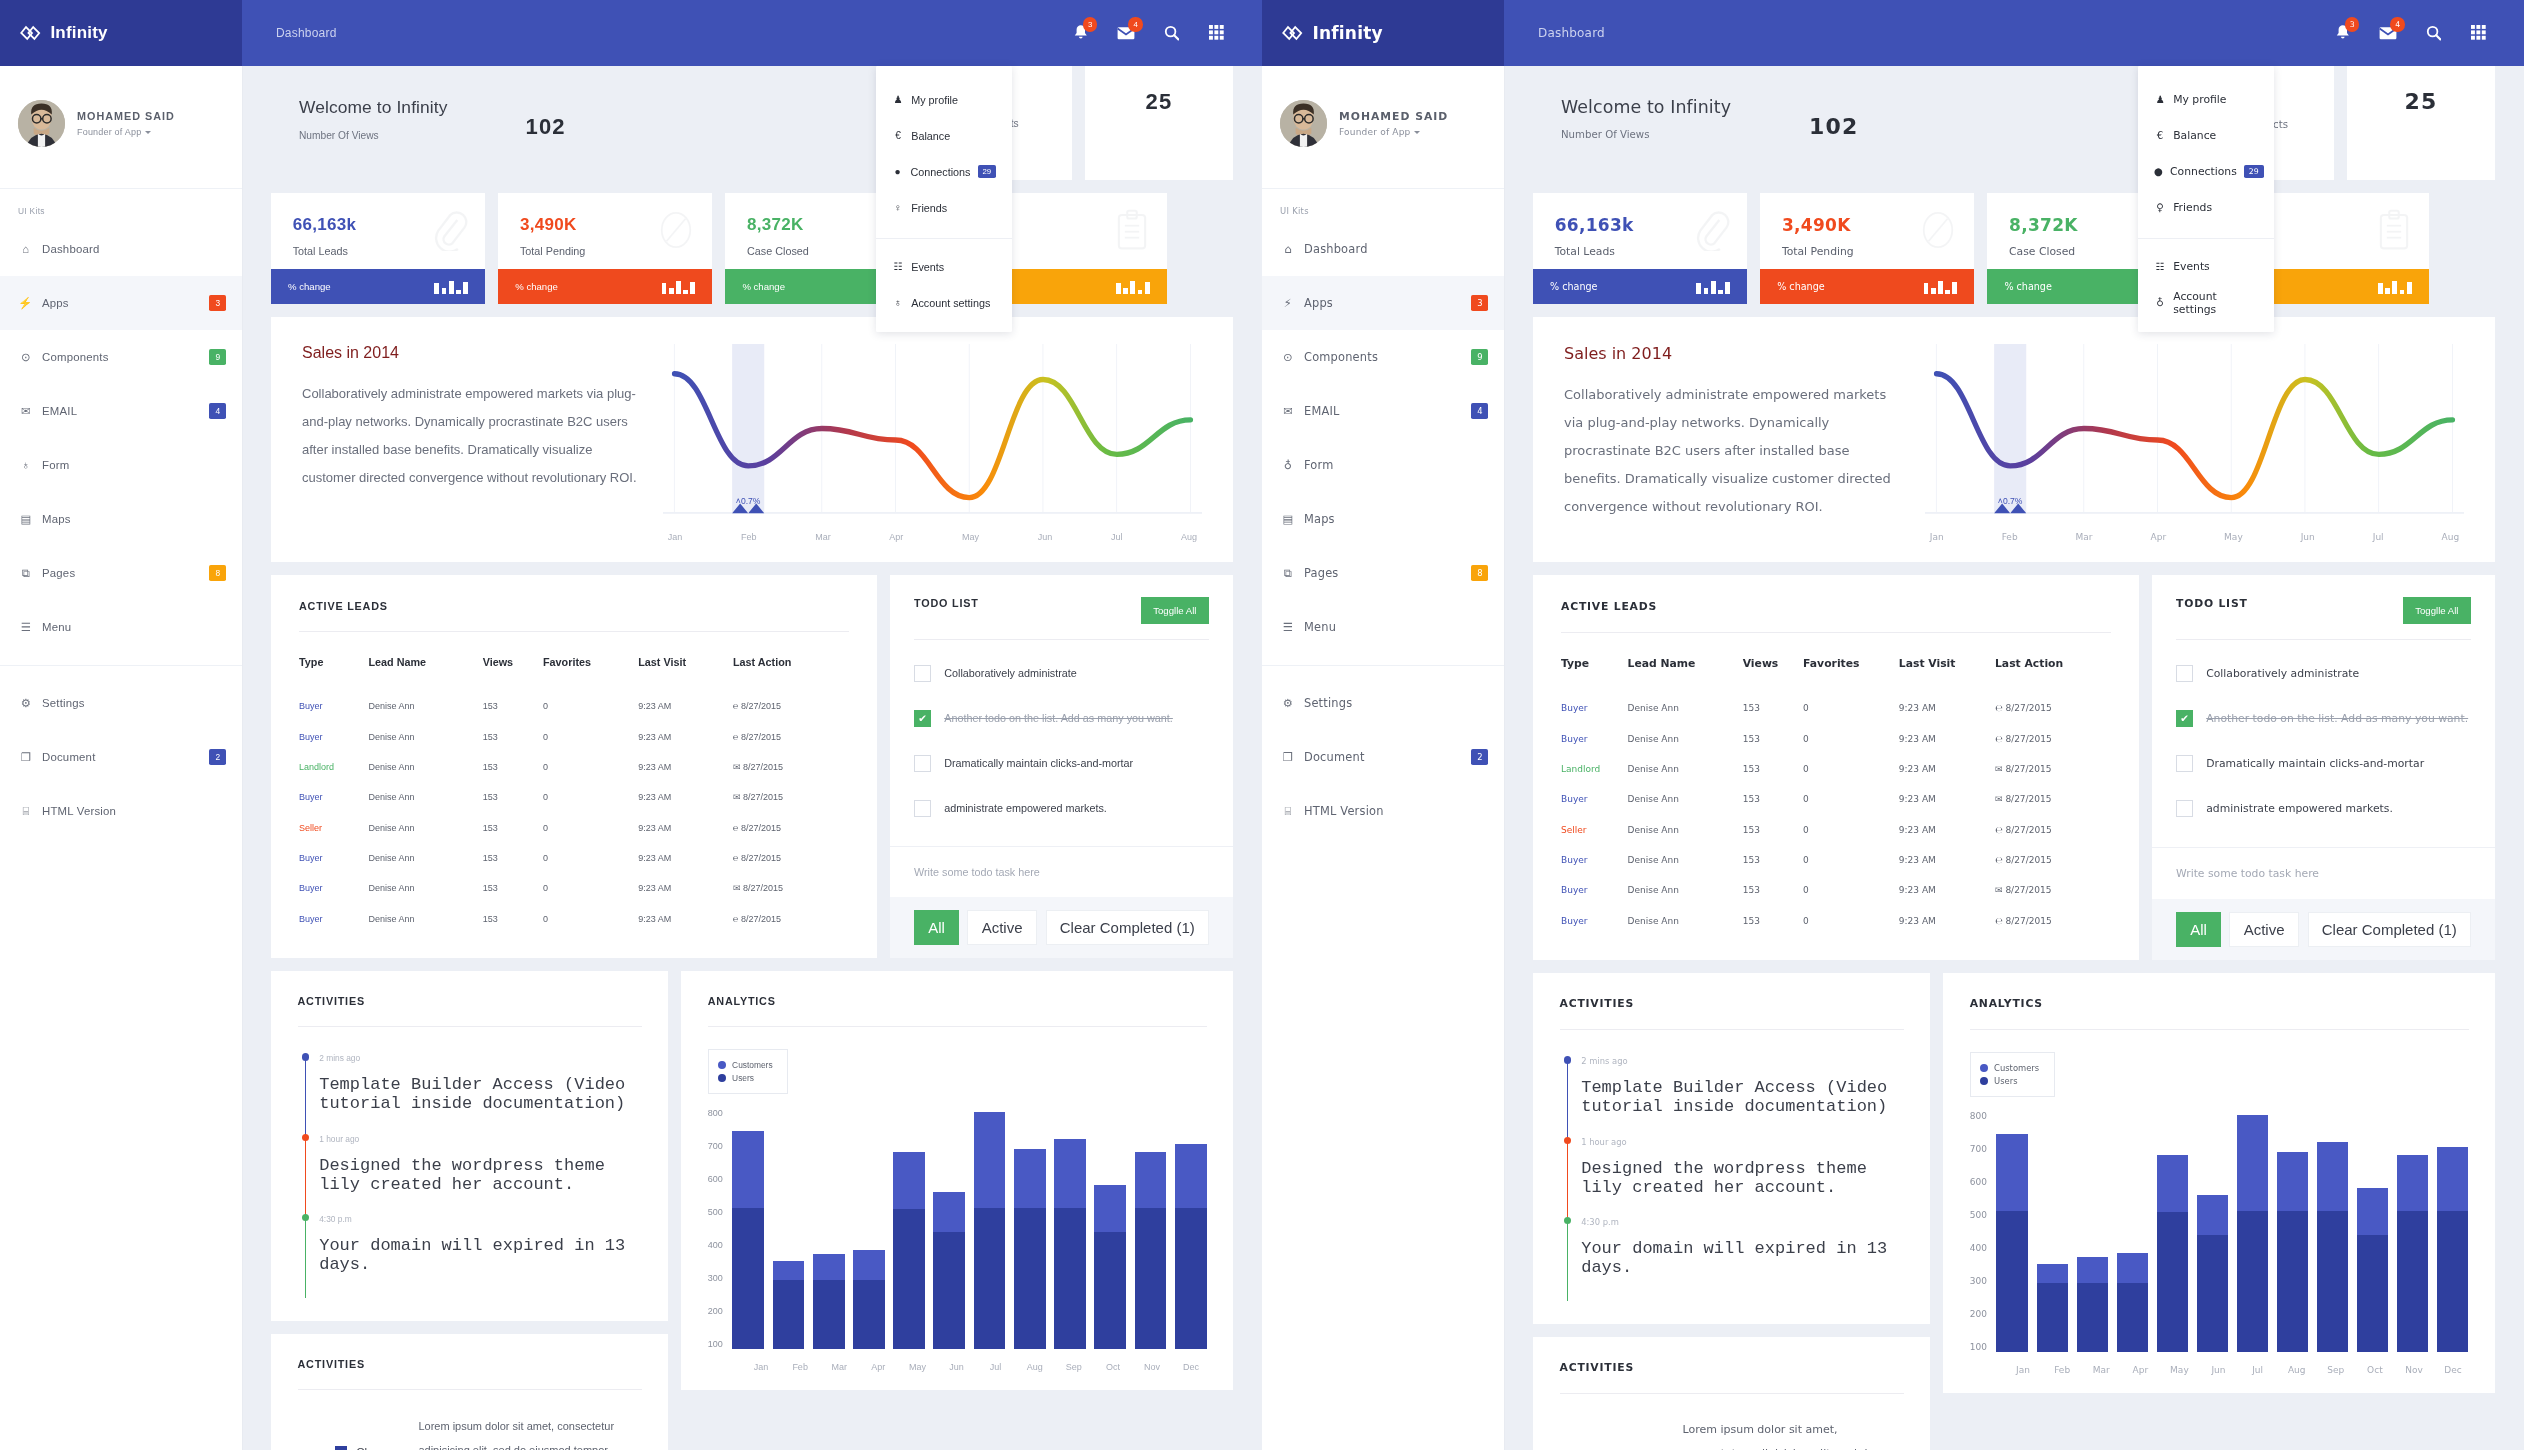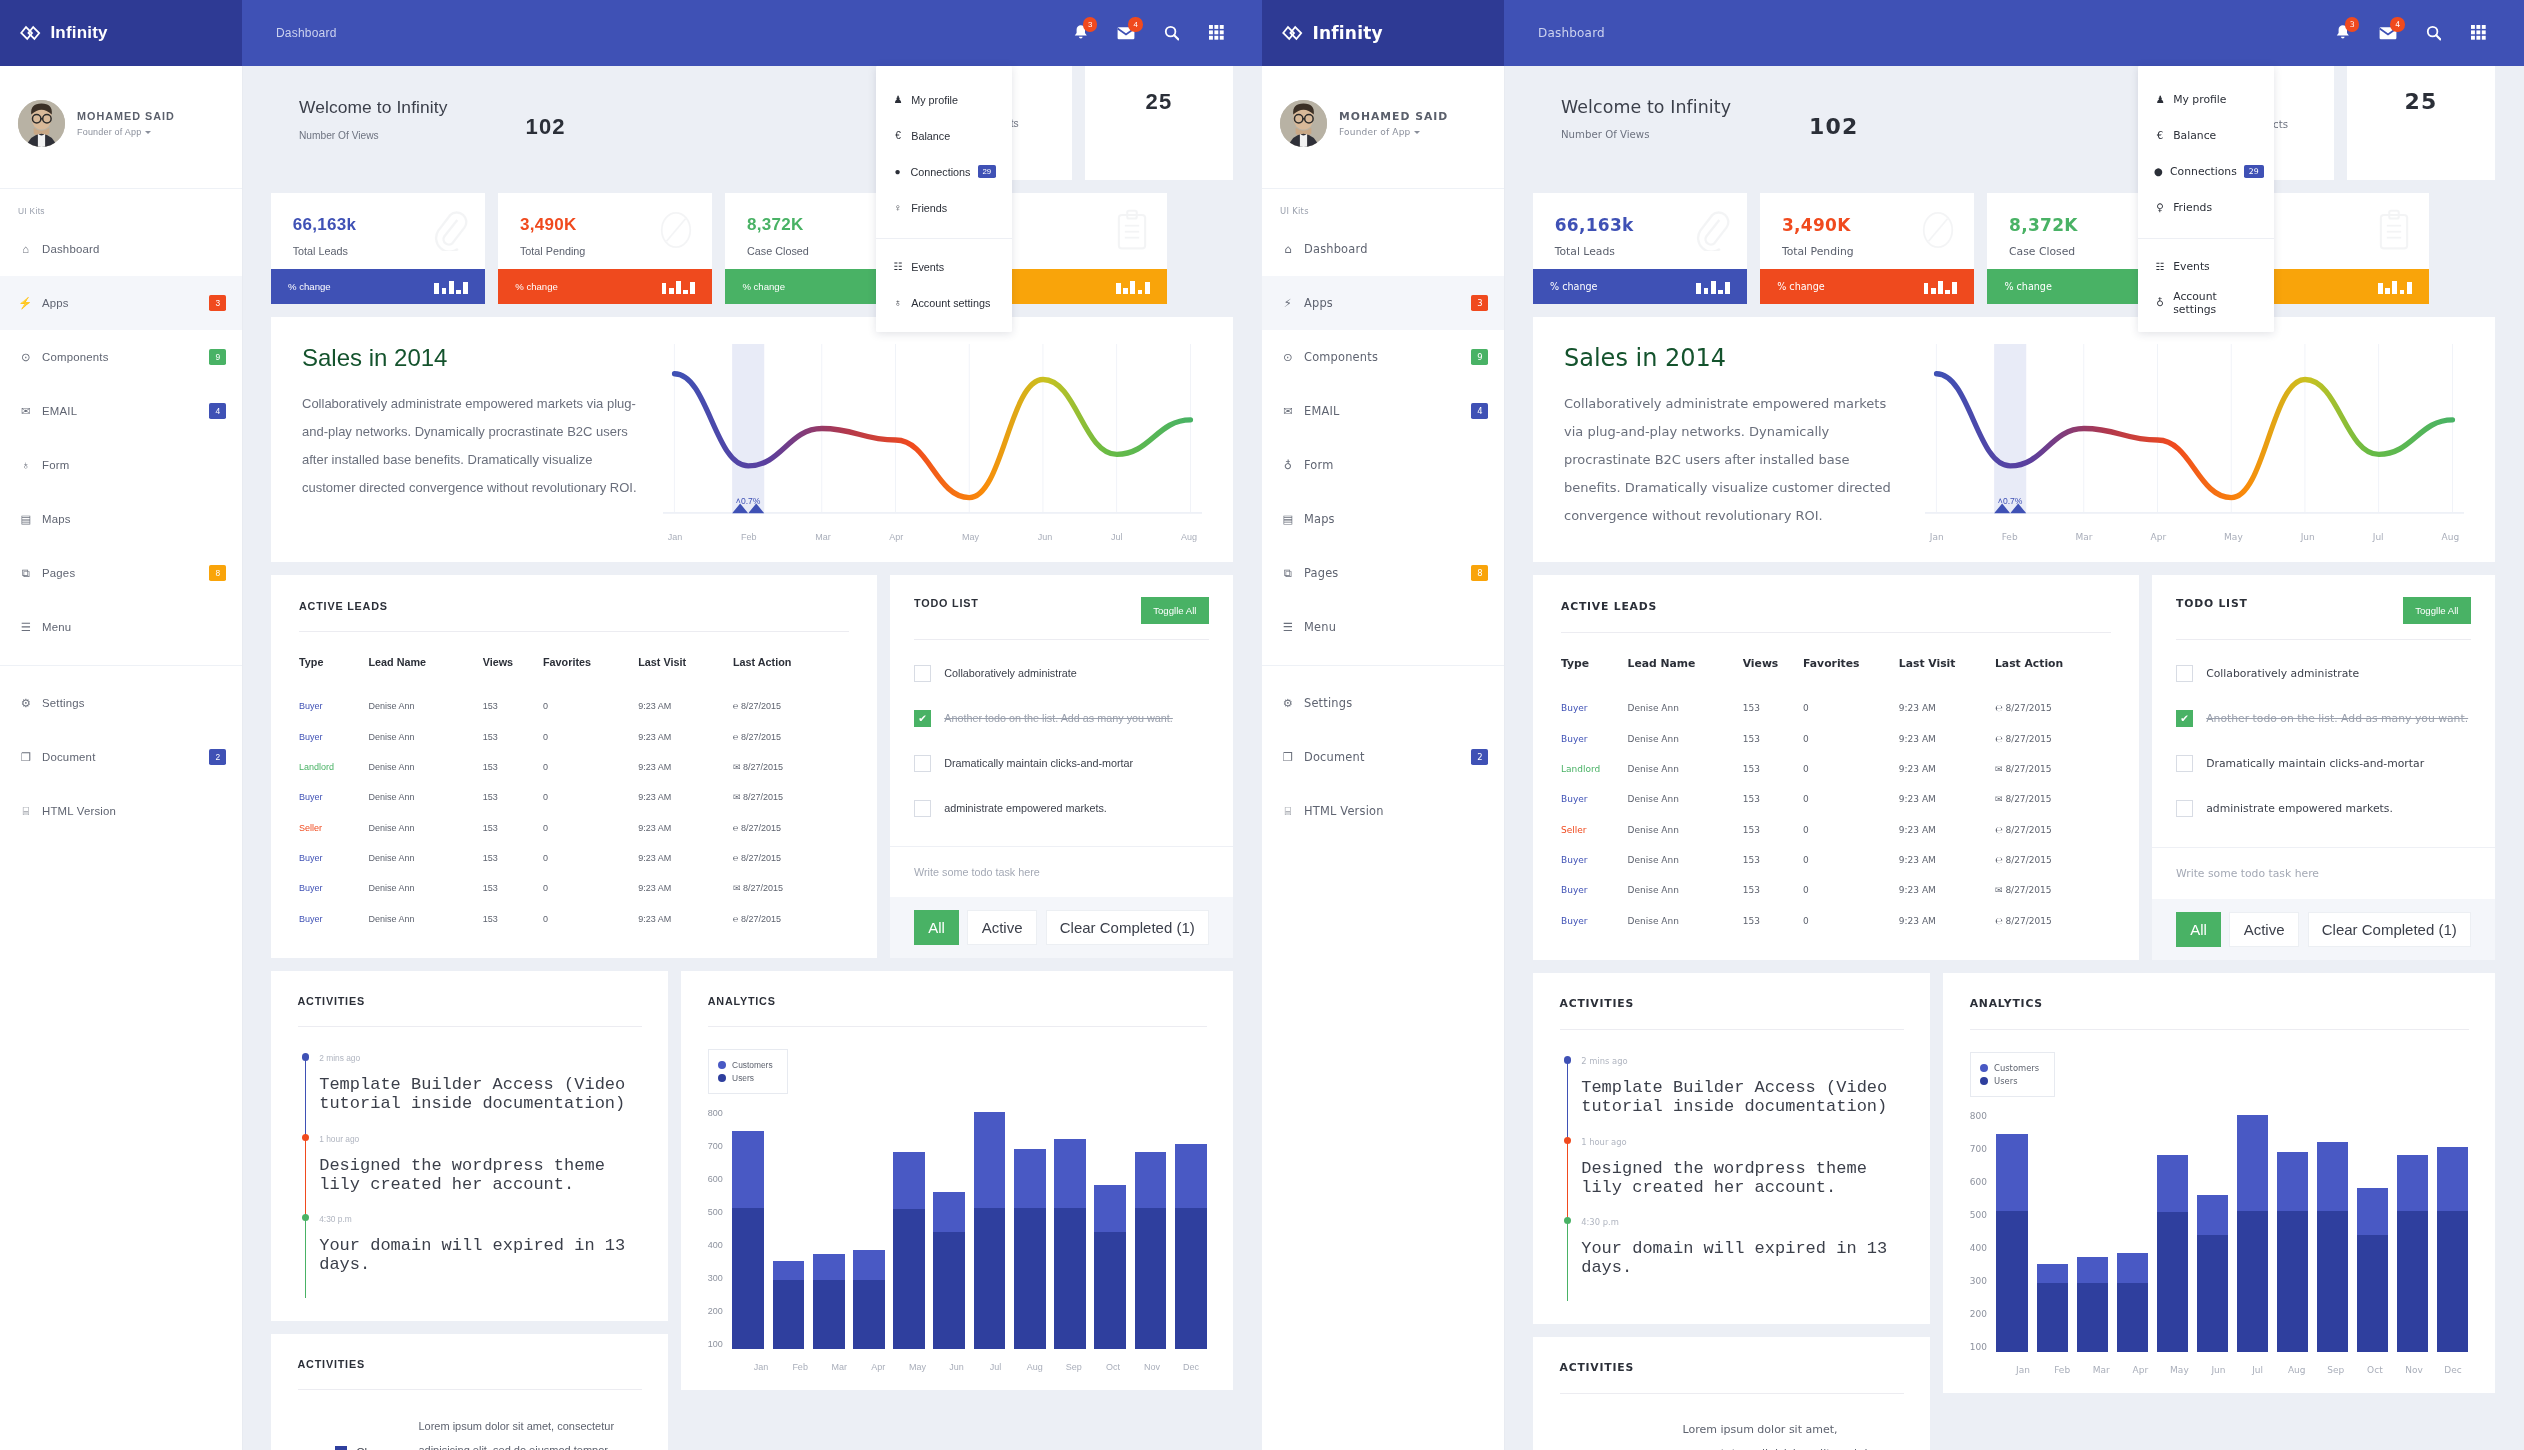--- a/index.html
+++ b/index.html
@@ -65,21 +65,21 @@
   .stat-foot { height:35px; display:flex; align-items:center; justify-content:space-between; padding:0 17px 0 17px; color:#fff; font-size:9.6px; }
   .spark { display:flex; align-items:flex-end; gap:2.4px; height:14.4px; }
   .spark i { width:4.8px; background:#fff; display:block; }
 
   .card { background:#fff; }
   .card-title { font-size:10.8px; font-weight:bold; color:#2b2f38; letter-spacing:0.8px; }
 
   
   .sales { margin-top:13.2px; padding:26.5px 31px 20.4px 31px; display:flex; }
   .sales-left { width:361px; padding-right:18px;}
-  .sales-left h2 { color:#14532d; font-size:24px; font-weight:normal; }
+  .sales-left h2 { color:#7f1d1d; font-size:16px; font-weight:normal; }
   .sales-left p { color:#6a6f7c; font-size:13px; line-height:28px; margin-top:18px; max-width:343px;}
   .sales-right { flex:1; position:relative; }
   .months { display:flex; justify-content:space-between; padding:0 4.8px; margin-top:6px;}
   .months span { font-size:9px; color:#a9aeba; }
 
   
   .panels { margin-top:13.2px; display:flex; gap:13.2px; }
   .leads { flex:1; padding:25px 28px 24px 28px; }
   .hr { height:0.6px; background:#ececf1; margin:19px 0 0 0; }
   table { width:100%; border-collapse:collapse; }

